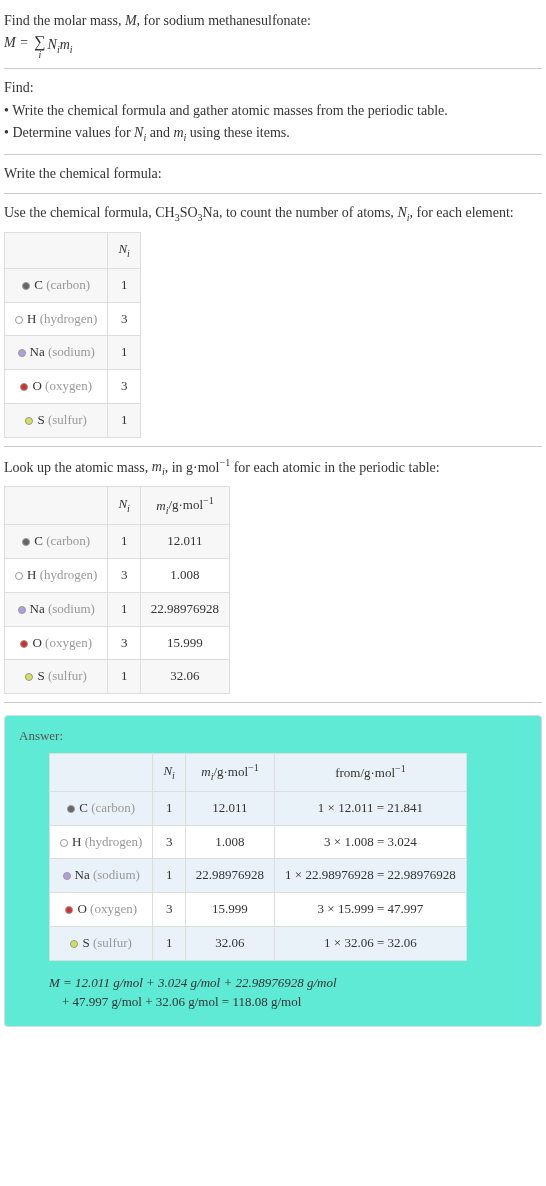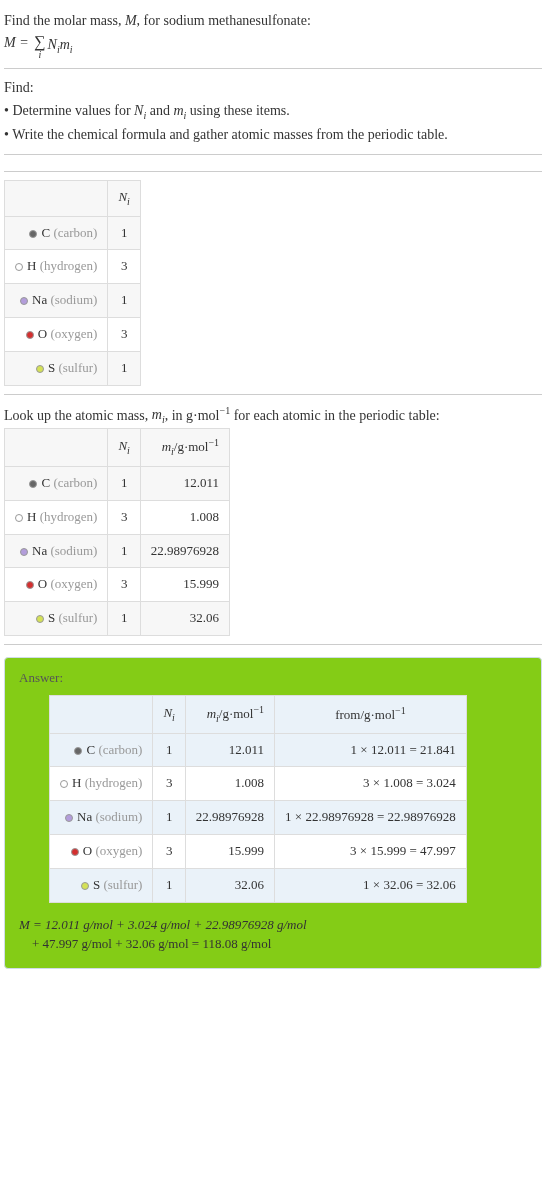--- a/index.html
+++ b/index.html
@@ -29,26 +29,26 @@
     .math-sub {
       font-size: 10px;
       vertical-align: sub;
     }
     .math-sup {
       font-size: 10px;
       vertical-align: super;
     }
     table {
       border-collapse: collapse;
-      margin-top: 0;
+      margin-top: 6px;
     }
     th, td {
       border: 1px solid #ddd;
       padding: 6px 10px;
-      text-align: right;
+      text-align: center;
       font-size: 13px;
     }
     th {
       background: #f7f7f7;
       font-weight: normal;
     }
     tr:nth-child(even) td {
       background: #f7f7f7;
     }
     tr:nth-child(odd) td {
@@ -64,21 +64,21 @@
       border: 1px solid #999;
     }
     .dot-c { background: #666; }
     .dot-h { background: #fff; }
     .dot-na { background: #b39ddb; }
     .dot-o { background: #d32f2f; }
     .dot-s { background: #d4e157; }
     .elem-gray { color: #999; }
     .center-col { text-align: center; }
     .answer-box {
-      background: #84cc16;
+      background: #5eead4;
       border: 1px solid #d0dce8;
       border-radius: 4px;
       padding: 10px 14px 14px 14px;
       margin-top: 4px;
     }
     .answer-label {
       color: #555;
       margin-bottom: 6px;
       font-size: 13px;
     }
@@ -90,20 +90,21 @@
       background: #eaf2f9;
     }
     .answer-table tr:nth-child(even) td {
       background: #eaf2f9;
     }
     .answer-table tr:nth-child(odd) td {
       background: #fff;
     }
     .final-math {
       margin-top: 12px;
+      margin-left: 30px;
       font-size: 13px;
       line-height: 1.5;
     }
     .line {
       line-height: 1.6;
     }
     .sum-formula {
       display: inline-flex;
       align-items: flex-start;
     }
@@ -134,32 +135,36 @@
       <span class="sum-sigma-sub">i</span>
     </span>
     <span class="formula"><span>N</span><sub class="math-sub">i</sub><span>m</span><sub class="math-sub">i</sub></span>
   </span>
 </div>
 
 <div class="divider"></div>
 
 <div class="section line">
   <div>Find:</div>
+  <div>• <span>Write the chemical formula and gather atomic masses from the periodic table.</span></div>
   <div>• <span>Determine values for </span><span class="formula"><span>N</span><sub class="math-sub">i</sub></span><span> and </span><span class="formula"><span>m</span><sub class="math-sub">i</sub></span><span> using these items.</span></div>
-  <div>• <span>Write the chemical formula and gather atomic masses from the periodic table.</span></div>
-</div>
-
-<div class="divider"></div>
-
-<div class="section line">
-</div>
-
-<div class="divider"></div>
-
-<div class="section line">
+</div>
+
+<div class="divider"></div>
+
+<div class="section line">
+  <div>Write the chemical formula:</div>
+</div>
+
+<div class="divider"></div>
+
+<div class="section line">
+  <div>
+    <span>Use the chemical formula, CH</span><sub class="math-sub">3</sub><span>SO</span><sub class="math-sub">3</sub><span>Na, to count the number of atoms, </span><span class="formula"><span>N</span><sub class="math-sub">i</sub></span><span>, for each element:</span>
+  </div>
   <table>
     <tbody>
         <tr>
       <th>&nbsp;</th>
       <th class="center-col"><span class="formula"><span>N</span><sub class="math-sub">i</sub></span></th>
     </tr>
     <tr>
           <td><span class="element-dot dot-c"></span><span>C</span> <span class="elem-gray">(carbon)</span></td>
           <td class="center-col">1</td>
         </tr>

